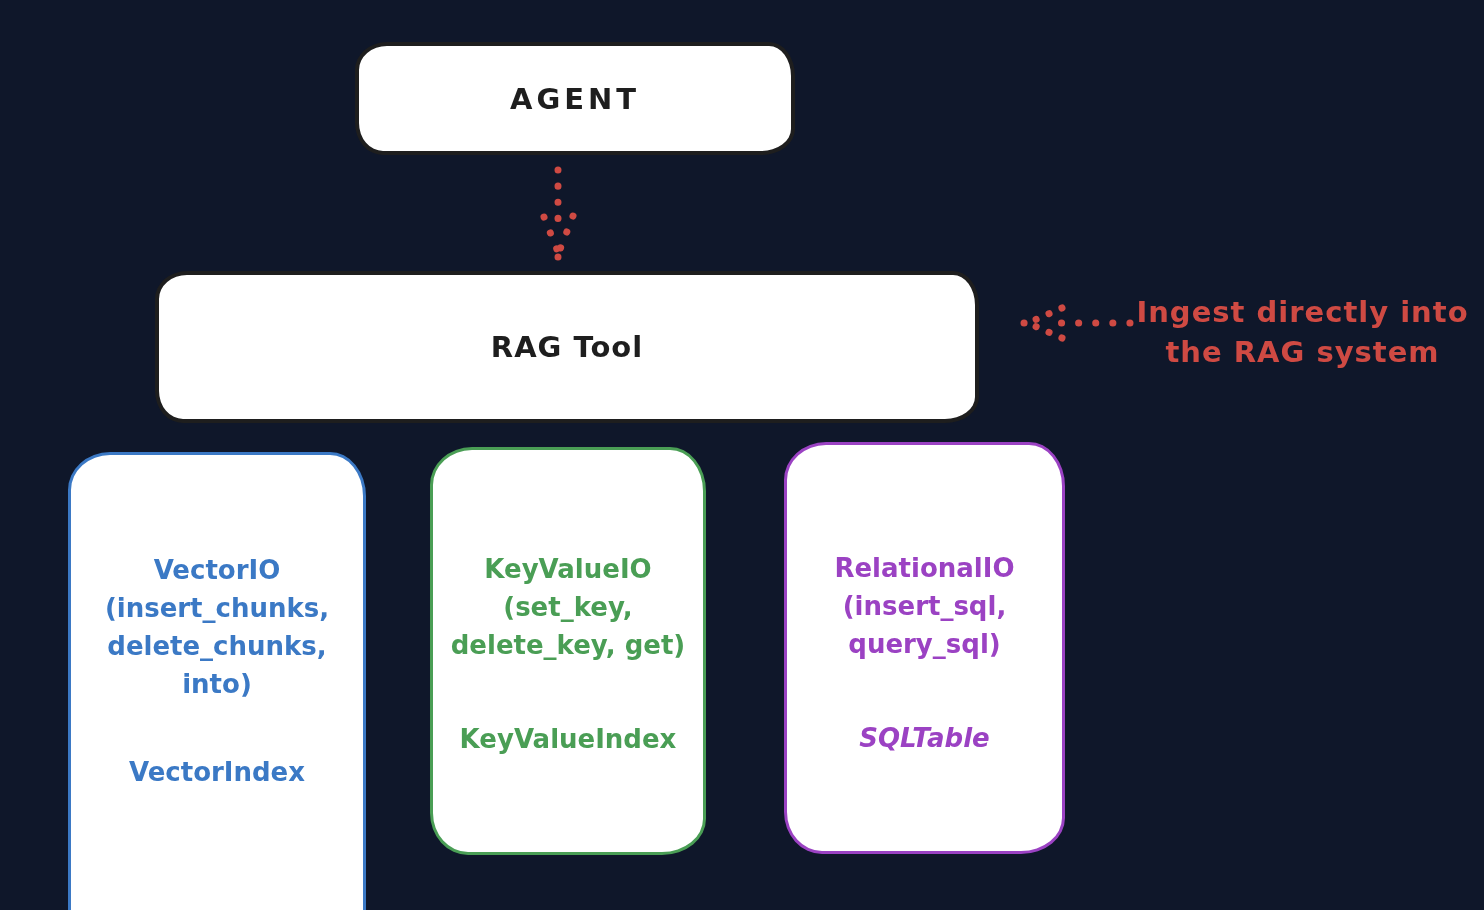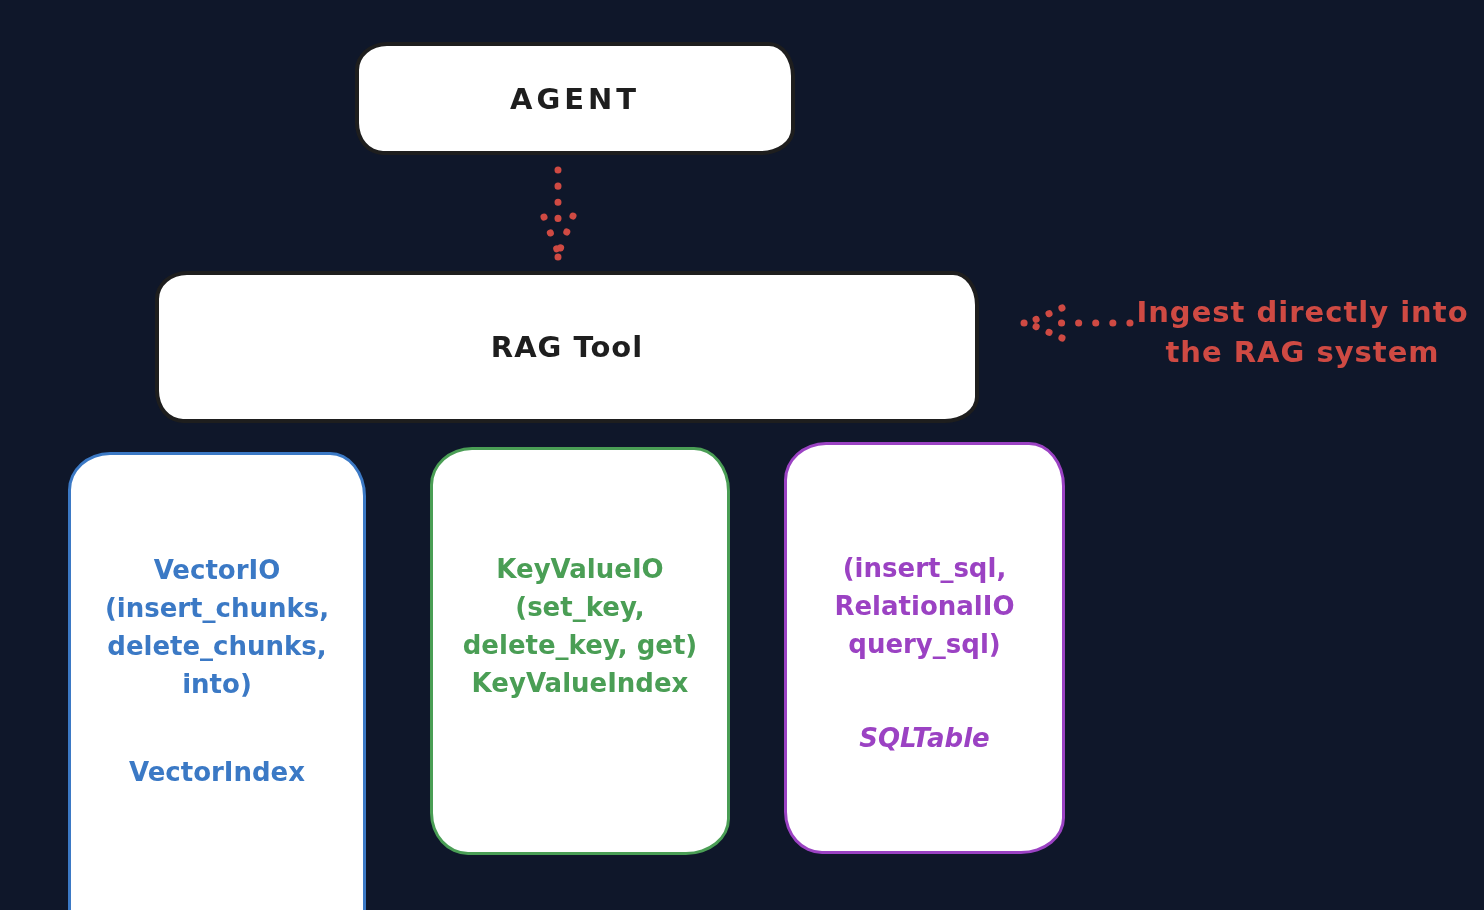--- a/index.html
+++ b/index.html
@@ -65,33 +65,33 @@
     font-weight: 600;
     line-height: 38px;
   }
   .card-blue {
     left: 68px; top: 452px; width: 298px; height: 542px;
     border: 3.5px solid #3b79c5;
     color: #3b79c5;
     padding-top: 96px;
   }
   .card-green {
-    left: 430px; top: 447px; width: 300px; height: 408px;
+    left: 430px; top: 447px; width: 276px; height: 408px;
     border: 3.5px solid #4a9e55;
     color: #4a9e55;
     padding-top: 100px;
   }
   .card-purple {
     left: 784px; top: 442px; width: 281px; height: 412px;
     border: 3.5px solid #9b42c3;
     color: #9b42c3;
     padding-top: 104px;
   }
   .card-blue .card-index  { margin-top: 50px; }
-  .card-green .card-index { }
+  .card-green .card-index { margin-top: 56px; }
   .card-purple .card-index{ margin-top: 56px; font-style: italic; }
 </style>
 </head>
 <body>
 
 <div class="canvas">
 
   <div class="box agent-box">
     <span>AGENT</span>
   </div>
@@ -134,20 +134,20 @@
     <div class="card-title">
       <div>KeyValueIO</div>
       <div>(set_key,</div>
       <div>delete_key, get)</div>
     </div>
     <div class="card-index">KeyValueIndex</div>
   </div>
 
   <div class="card card-purple">
     <div class="card-title">
+      <div>RelationalIO</div>
       <div>(insert_sql,</div>
-      <div>RelationalIO</div>
       <div>query_sql)</div>
     </div>
     <div class="card-index">SQLTable</div>
   </div>
 
 </div>
 
 </body></html>

